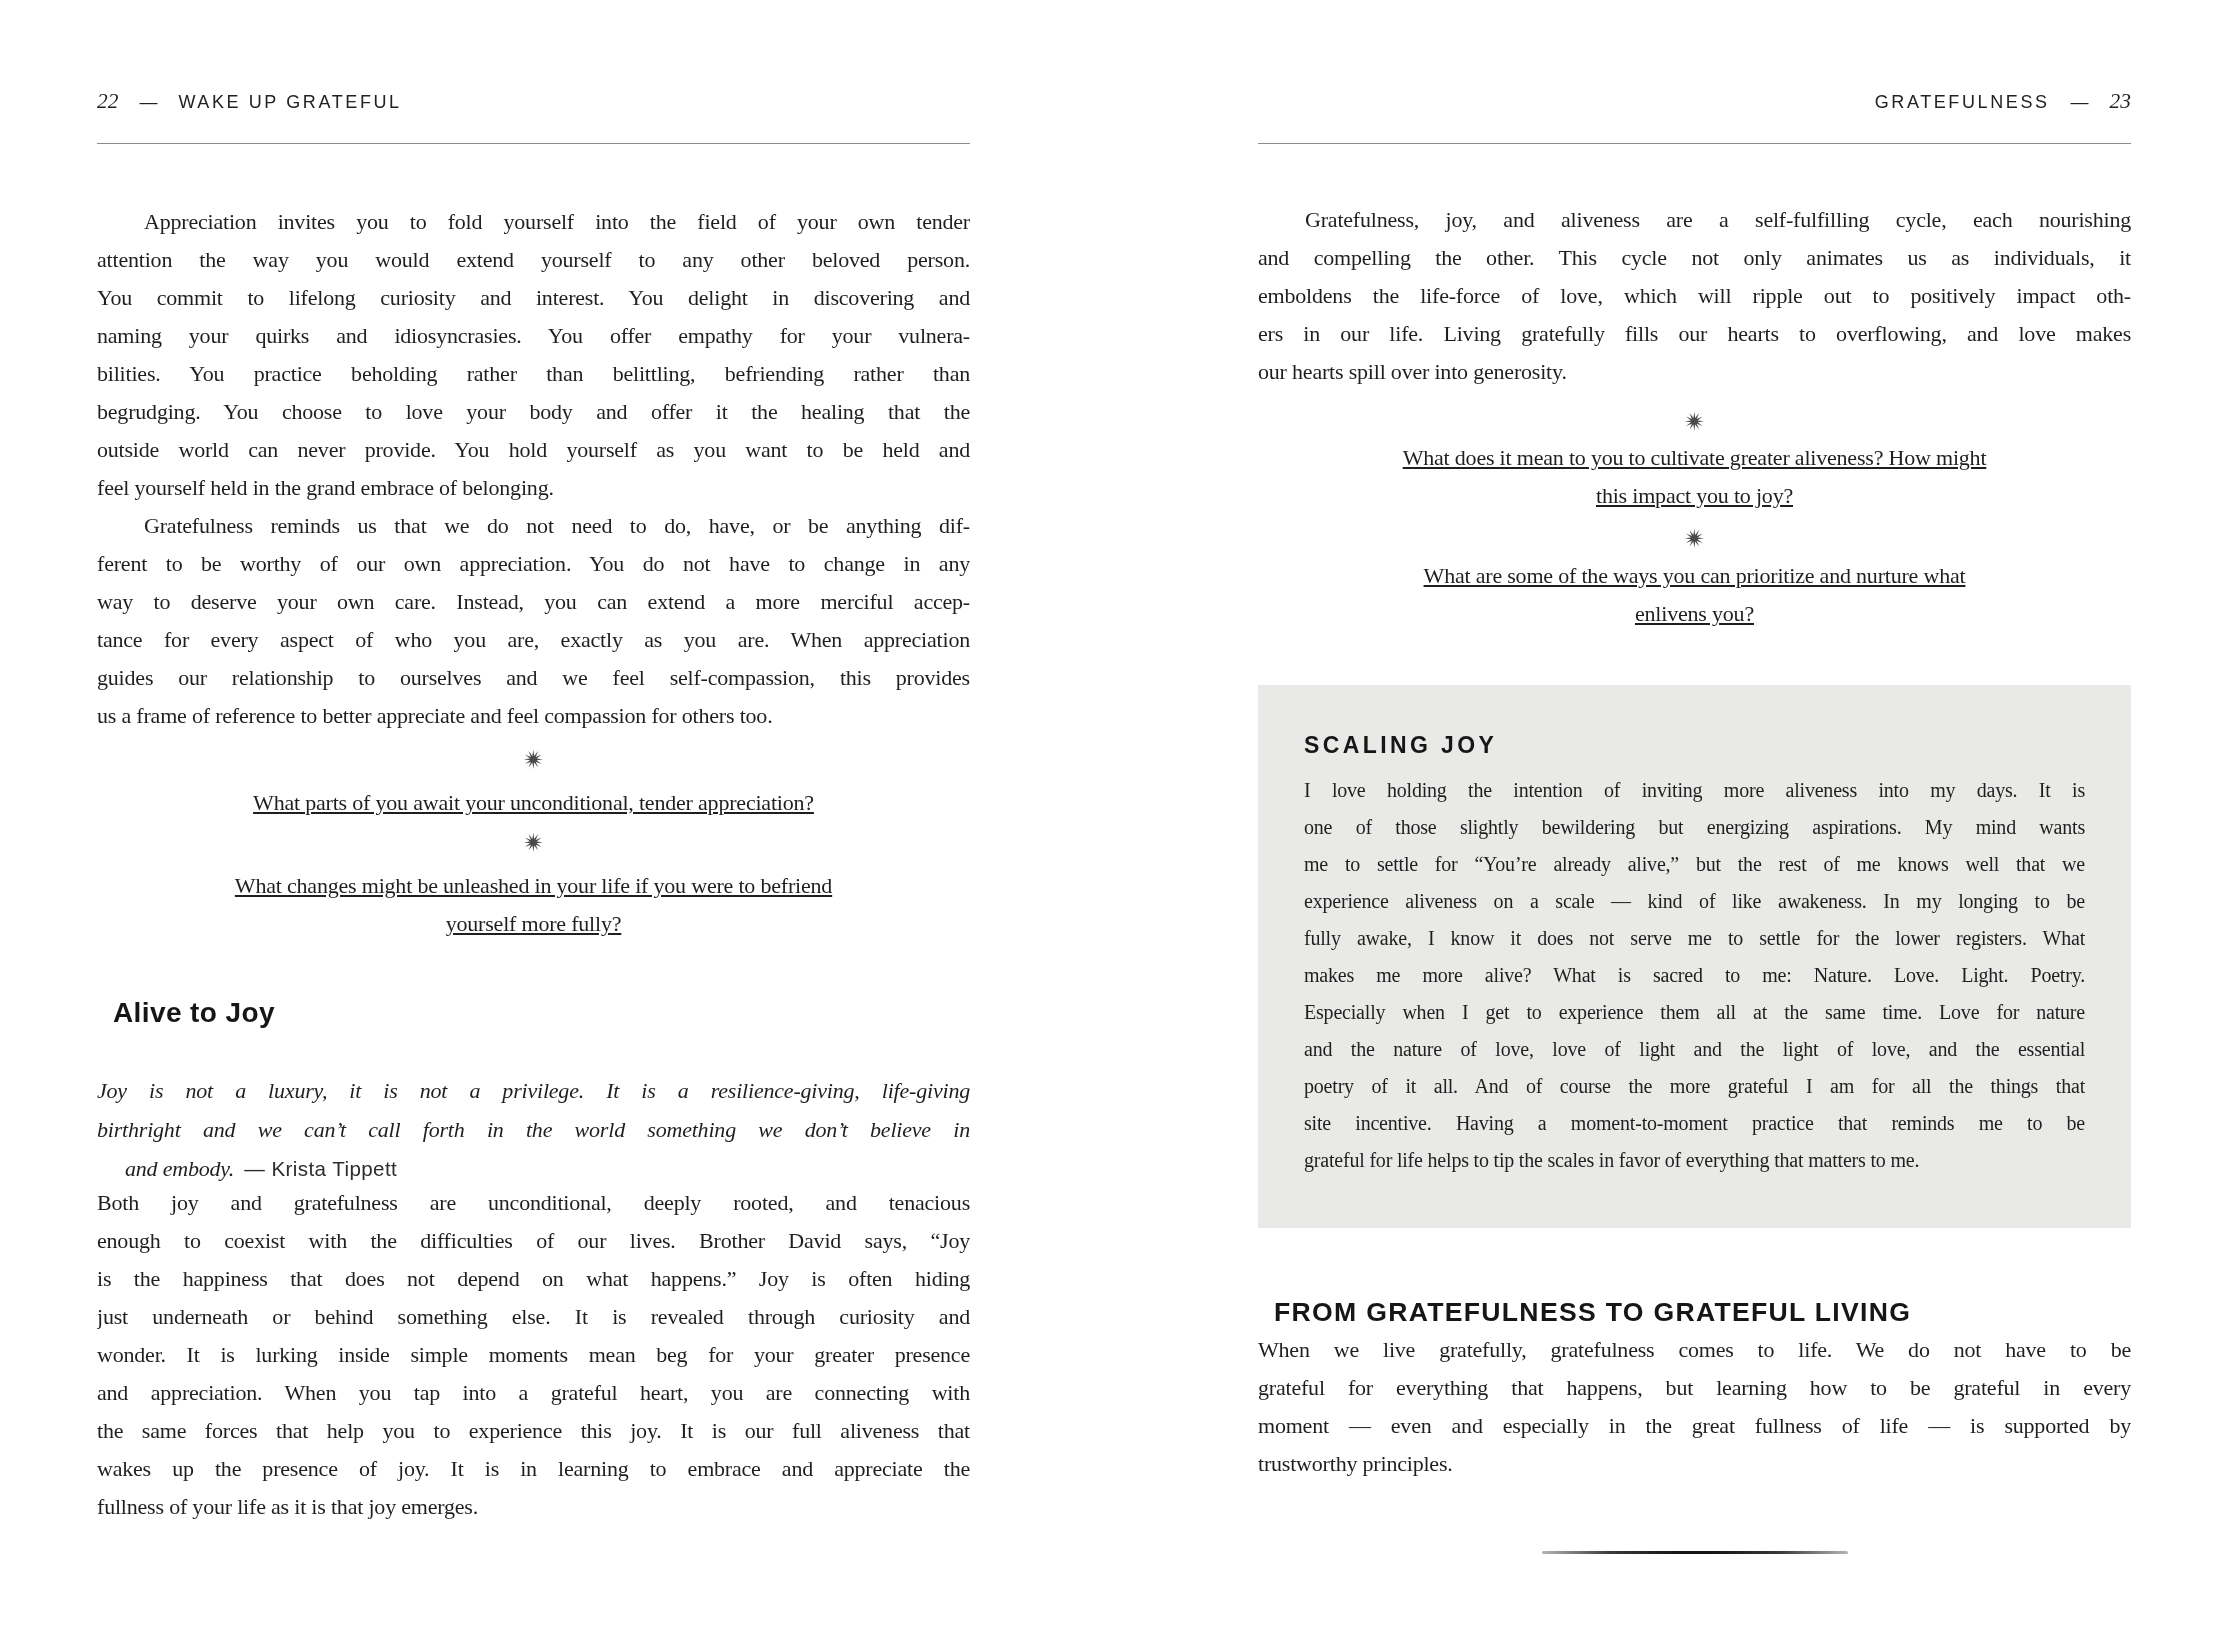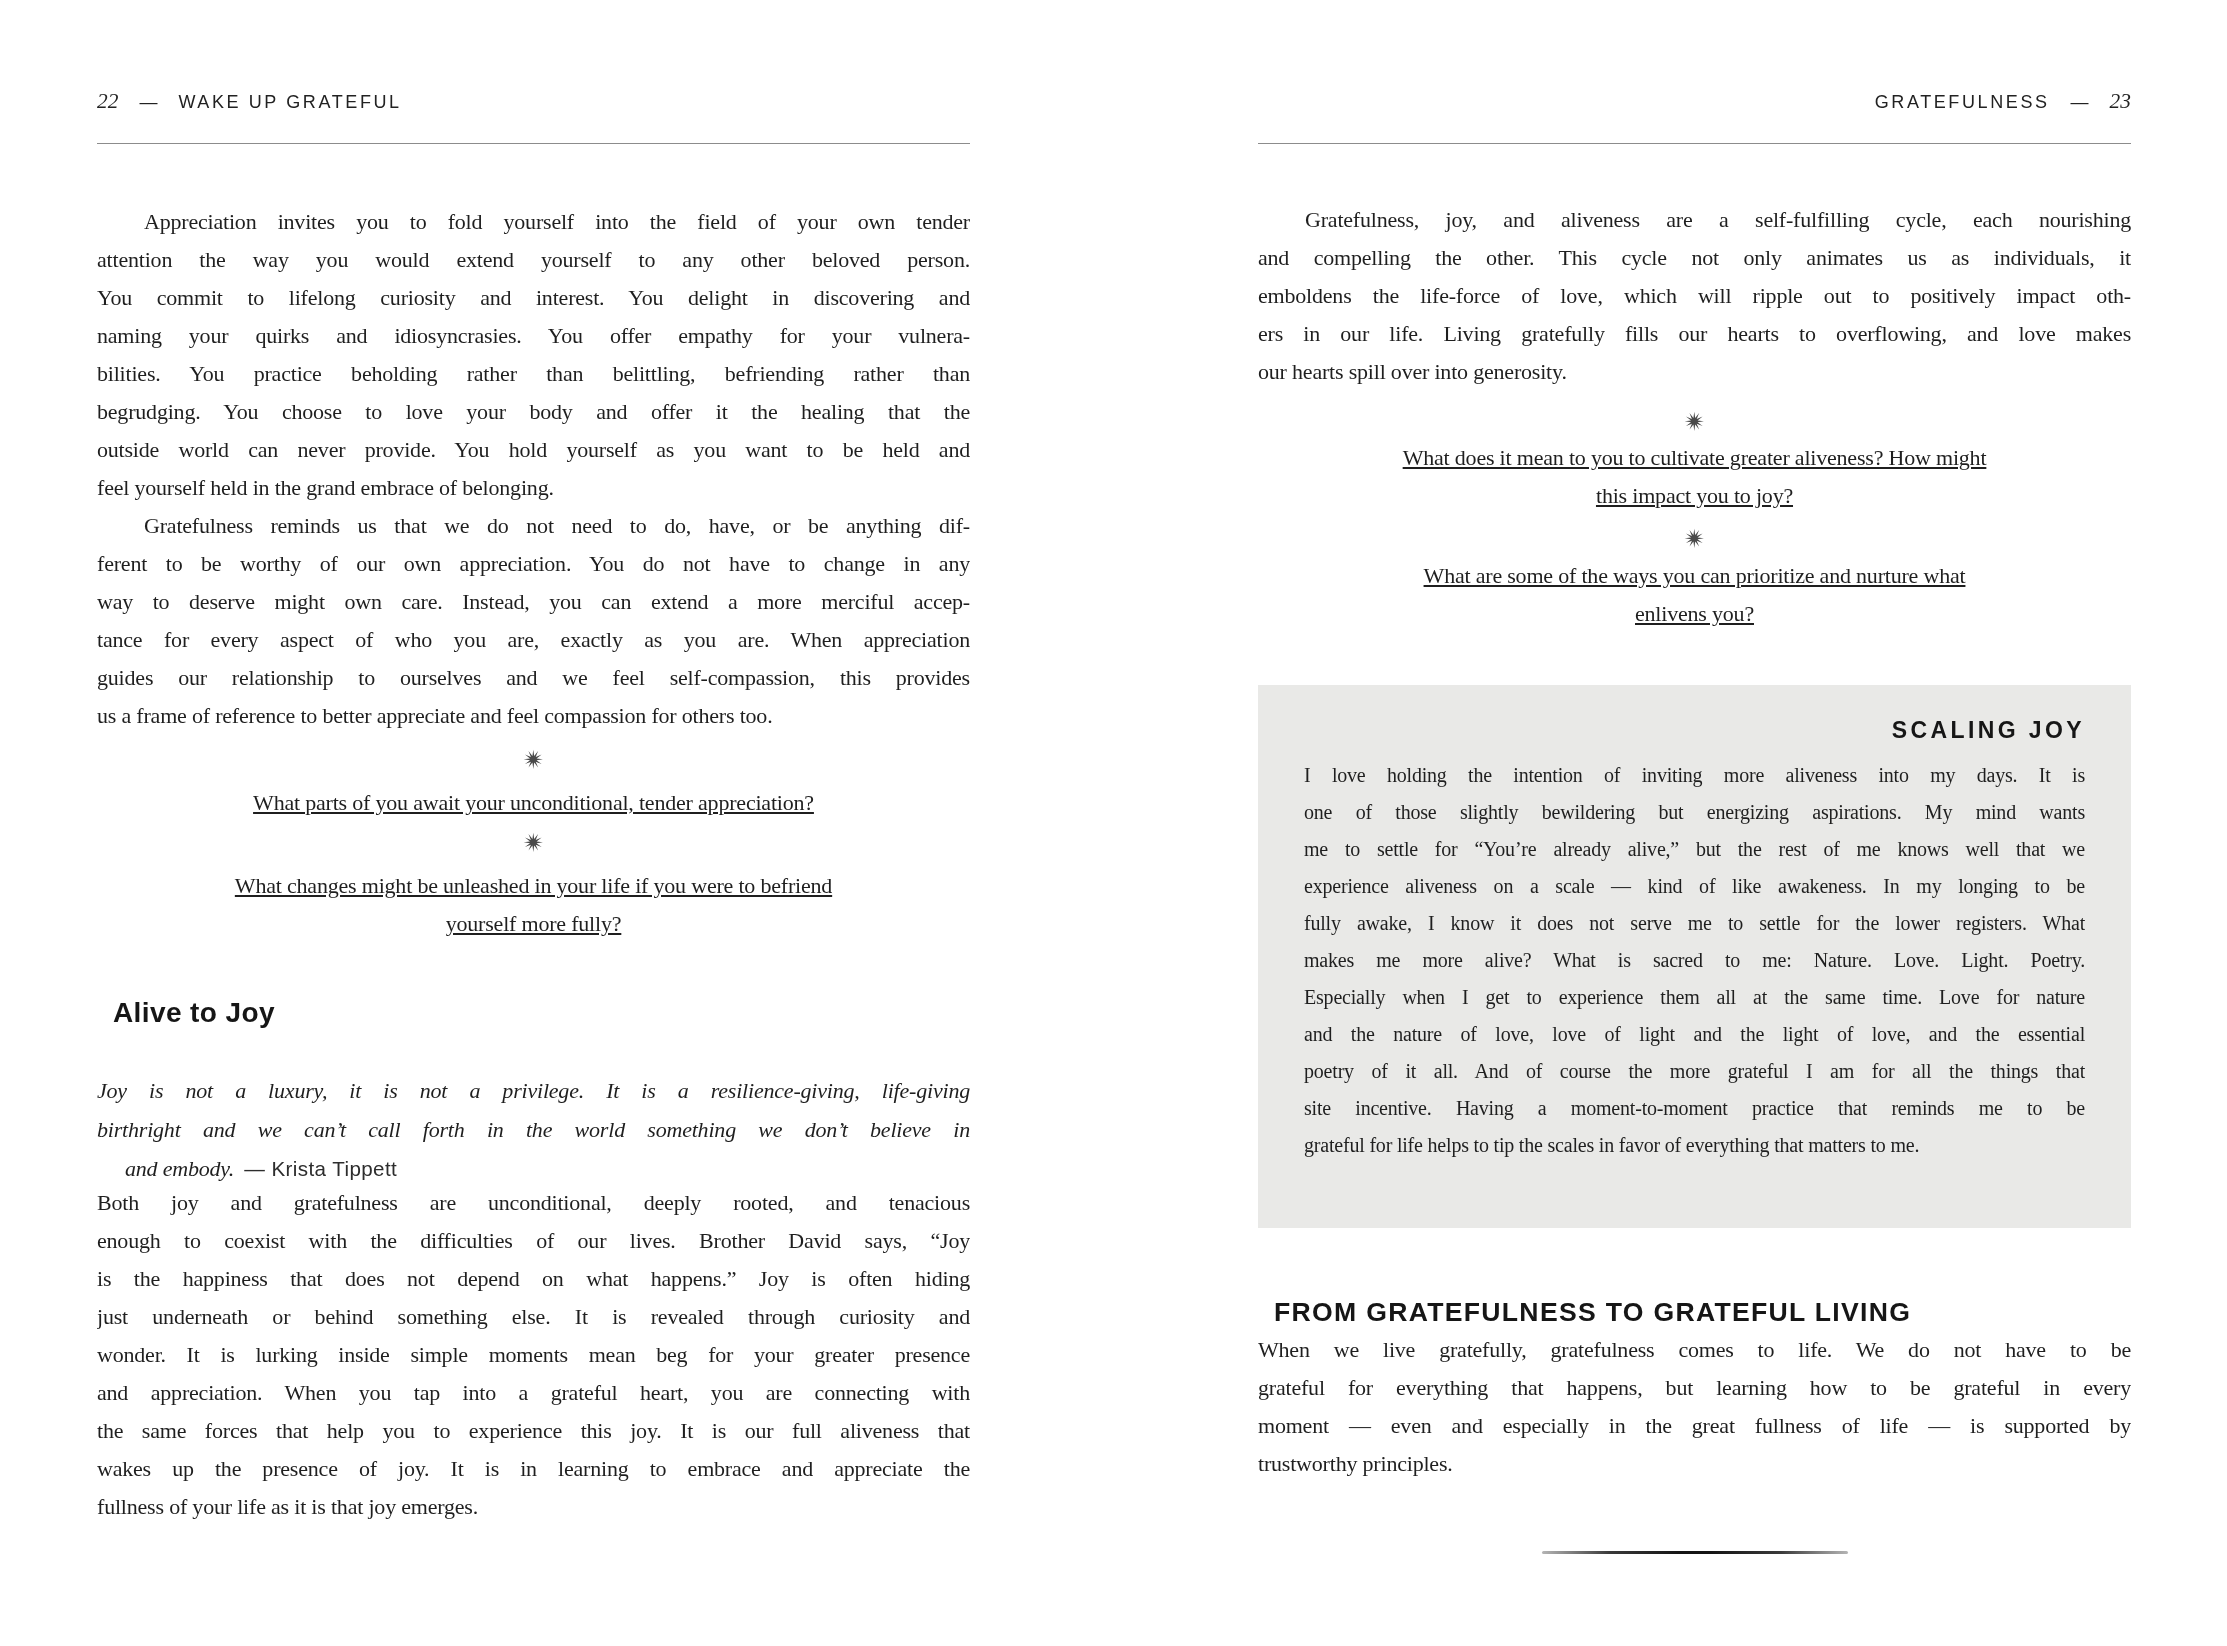--- a/index.html
+++ b/index.html
@@ -40,21 +40,21 @@
   #from-heading{top:1294px;font-size:26.6px;line-height:36px;letter-spacing:1.3px;}
 
   
   .pull-quote{position:absolute;left:0;width:100%;top:1071px;font-style:italic;font-size:22px;line-height:39px;letter-spacing:-0.2px;}
   .pull-quote .line{text-align:justify;text-align-last:justify;height:39px;overflow:hidden;}
   .pull-quote .lastline{text-align:left;height:39px;margin-left:28px;}
   .quote-attr{font-family:"Liberation Sans",sans-serif;font-style:normal;font-size:20.6px;color:#2d2d2d;letter-spacing:0.4px;margin-left:10.3px;}
 
   
   .callout{position:absolute;left:0;top:685px;width:873px;height:543px;background:#e9e9e7;box-sizing:border-box;padding:26px 46px 29px 46px;}
-  .callout-title{font-family:"Liberation Sans",sans-serif;font-weight:bold;font-size:23px;letter-spacing:3.4px;text-align:right;color:#161616;line-height:33px;margin-top:3px;}
+  .callout-title{font-family:"Liberation Sans",sans-serif;font-weight:bold;font-size:23px;letter-spacing:3.4px;text-align:left;color:#161616;line-height:33px;margin-top:18px;}
   .callout-body{font-size:20px;line-height:37px;letter-spacing:-0.2px;margin-top:10.3px;}
   .callout-body .line{text-align:justify;text-align-last:justify;height:37px;overflow:hidden;}
   .callout-body .line.last{text-align-last:left;}
 
   
   .end-divider{position:absolute;top:1551px;left:0;width:100%;display:flex;justify-content:center;}
   .end-divider .bar{width:306px;height:2.6px;border-radius:1.7px;
     background:linear-gradient(90deg,#b5b5b5 0%,#3a3a3a 22%,#141414 45%,#141414 55%,#3a3a3a 78%,#b5b5b5 100%);}
 </style>
 </head>
@@ -75,21 +75,21 @@
       <div class="line">naming your quirks and idiosyncrasies. You offer empathy for your vulnera-</div>
       <div class="line">bilities. You practice beholding rather than belittling, befriending rather than</div>
       <div class="line">begrudging. You choose to love your body and offer it the healing that the</div>
       <div class="line">outside world can never provide. You hold yourself as you want to be held and</div>
       <div class="line last">feel yourself held in the grand embrace of belonging.</div>
     </div>
 
   <div class="bodytext" style="top:507px">
       <div class="line indent">Gratefulness reminds us that we do not need to do, have, or be anything dif-</div>
       <div class="line">ferent to be worthy of our own appreciation. You do not have to change in any</div>
-      <div class="line">way to deserve might own care. Instead, you can extend a more merciful accep-</div>
+      <div class="line">way to deserve your own care. Instead, you can extend a more merciful accep-</div>
       <div class="line">tance for every aspect of who you are, exactly as you are. When appreciation</div>
       <div class="line">guides our relationship to ourselves and we feel self-compassion, this provides</div>
       <div class="line last">us a frame of reference to better appreciate and feel compassion for others too.</div>
     </div>
 
   <div class="star-row" style="top:749px">
     <svg width="20.6" height="20.6" viewBox="0 0 30 30">
       <polygon fill="#4a4a4a" points="29,15 19.8,16.3 27.1,22 18.5,18.5 22,27.1 16.3,19.8 15,29 13.7,19.8 8,27.1 11.5,18.5 2.9,22 10.2,16.3 1,15 10.2,13.7 2.9,8 11.5,11.5 8,2.9 13.7,10.2 15,1 16.3,10.2 22,2.9 18.5,11.5 27.1,8 19.8,13.7"></polygon>
     </svg>
   </div>

